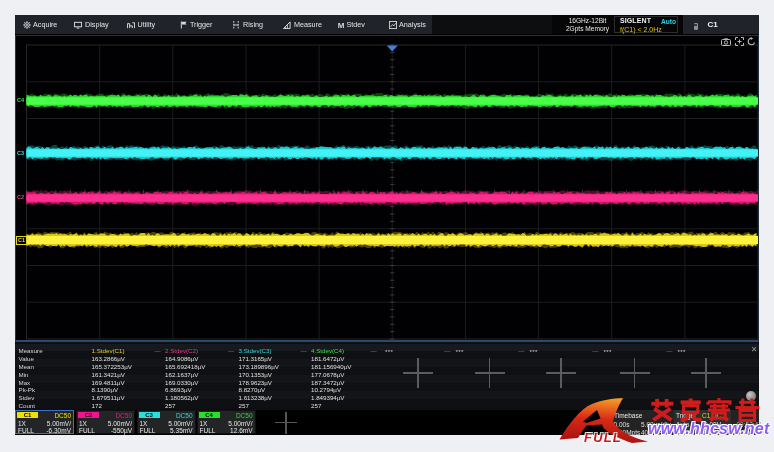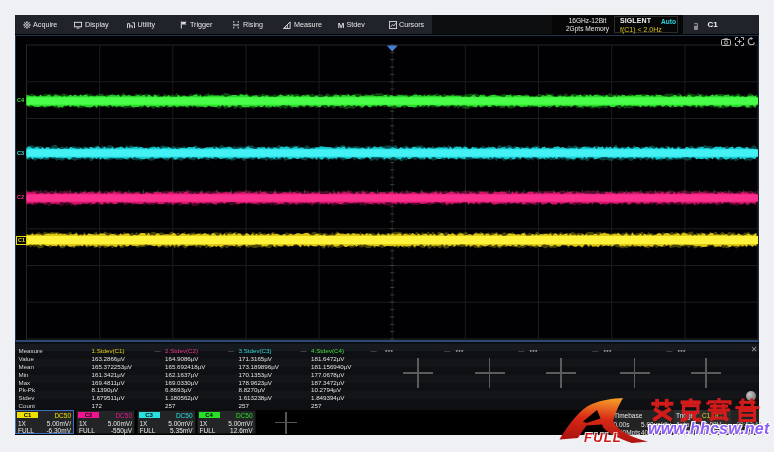--- a/index.html
+++ b/index.html
@@ -50,21 +50,21 @@
     </svg></div>
 <div style="position:absolute;left:294px;top:20px;color:#e4e4e4;font:7.2px 'Liberation Sans',sans-serif;line-height:9px">Measure</div>
 <div style="position:absolute;left:336.5px;top:20.5px;line-height:0"><svg width="8" height="8" viewBox="0 0 9 9">
       <text x="4.5" y="8" fill="#d8d8d8" font-size="9" font-family="Liberation Sans" font-weight="bold" text-anchor="middle">M</text>
     </svg></div>
 <div style="position:absolute;left:346.5px;top:20px;color:#e4e4e4;font:7.2px 'Liberation Sans',sans-serif;line-height:9px">Stdev</div>
 <div style="position:absolute;left:389px;top:20.5px;line-height:0"><svg width="8" height="8" viewBox="0 0 9 9">
       <rect x="0.5" y="0.5" width="8" height="8" fill="none" stroke="#d8d8d8" stroke-width="1"></rect>
       <path d="M2,6.5 L4,4 L5.5,5.5 L7.5,2.5" fill="none" stroke="#d8d8d8" stroke-width="1"></path>
     </svg></div>
-<div style="position:absolute;left:399px;top:20px;color:#e4e4e4;font:7.2px 'Liberation Sans',sans-serif;line-height:9px">Cursors</div>
+<div style="position:absolute;left:399px;top:20px;color:#e4e4e4;font:7.2px 'Liberation Sans',sans-serif;line-height:9px">Analysis</div>
 
 <div style="position:absolute;left:432px;top:15px;width:120px;height:19px;background:#0d0e10"></div>
 <div style="position:absolute;left:552px;top:15px;width:131px;height:19px;background:#060607"></div>
 <div style="position:absolute;left:556px;top:16.8px;width:63px;color:#e8e8e8;font:6.6px 'Liberation Sans',sans-serif;text-align:center;line-height:8px">16GHz-12Bit<br>2Gpts Memory</div>
 <div style="position:absolute;left:614px;top:15.5px;width:64px;height:17.5px;border:1px solid #2c2c2c;box-sizing:border-box"></div>
 <div style="position:absolute;left:620px;top:17.2px;color:#f0f0f0;font:bold 7px 'Liberation Sans',sans-serif;letter-spacing:0.1px">SIGLENT</div>
 <div style="position:absolute;left:661px;top:17.5px;color:#2bd4de;font:bold 6.6px 'Liberation Sans',sans-serif">Auto</div>
 <div style="position:absolute;left:620px;top:25.8px;color:#ddc417;font:7px 'Liberation Sans',sans-serif">f(C1) &lt; 2.0Hz</div>
 <div style="position:absolute;left:693.5px;top:22.5px;width:4.6px;height:7.5px;background:#8f8f8f;border-radius:1.3px"></div>
 <div style="position:absolute;left:694.3px;top:24px;width:3px;height:1.8px;background:#35383c"></div>

